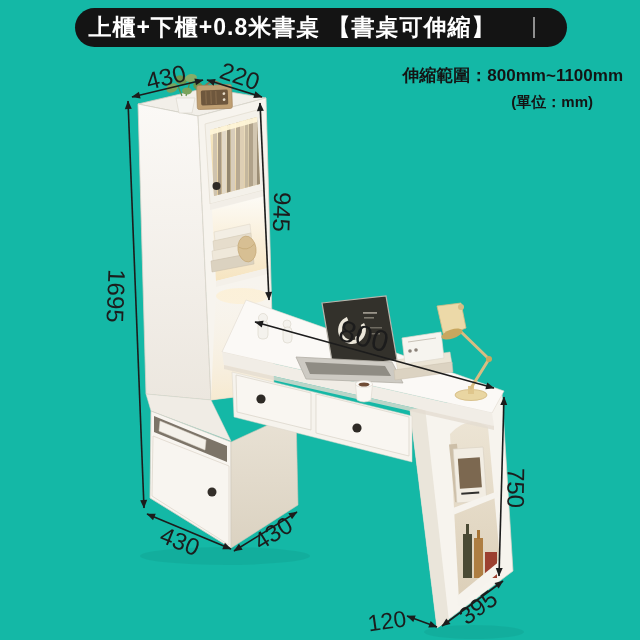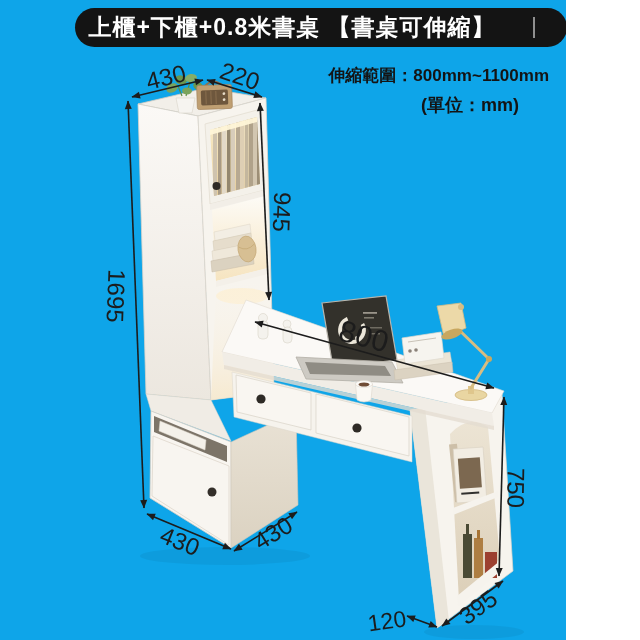--- a/index.html
+++ b/index.html
@@ -1,25 +1,25 @@
 <!DOCTYPE html>
 <html><head>
 <meta charset="utf-8">
 <style>
   html,body{margin:0;padding:0;background:#fff;}
-  .stage{position:relative;width:566px;height:640px;background:#0ea5e9;overflow:hidden;
+  .stage{position:relative;width:640px;height:640px;background:#14b8a6;overflow:hidden;
          font-family:"Liberation Sans",sans-serif;}
   .title-pill{position:absolute;left:75px;top:8px;width:492px;height:39px;background:#141414;
               border-radius:20px;display:flex;align-items:center;justify-content:center;}
   .title-text{color:#ffffff;font-size:23px;font-weight:700;letter-spacing:1px;padding-right:58px;
               white-space:nowrap;}
   .title-divider{position:absolute;right:32px;top:9px;width:2px;height:21px;background:#8f8f8f;}
   .spec-range{position:absolute;top:64px;right:17px;font-size:17px;font-weight:700;color:#141414;
               white-space:nowrap;}
-  .spec-unit{position:absolute;top:93px;right:47px;font-size:18px;font-weight:700;color:#141414;
+  .spec-unit{position:absolute;top:93px;right:47px;font-size:15px;font-weight:700;color:#141414;
              white-space:nowrap;}
   svg.scene{position:absolute;left:0;top:0;}
   .dim{stroke:#1c1c1c;stroke-width:1.6;fill:none;}
   .dim-label{fill:#1c1c1c;font-size:24px;text-anchor:middle;dominant-baseline:central;
              font-family:"Liberation Sans",sans-serif;}
   .dim-label.big{font-size:30px;}
   .dim-label.small{font-size:23px;}
 </style>
 </head>
 <body>

